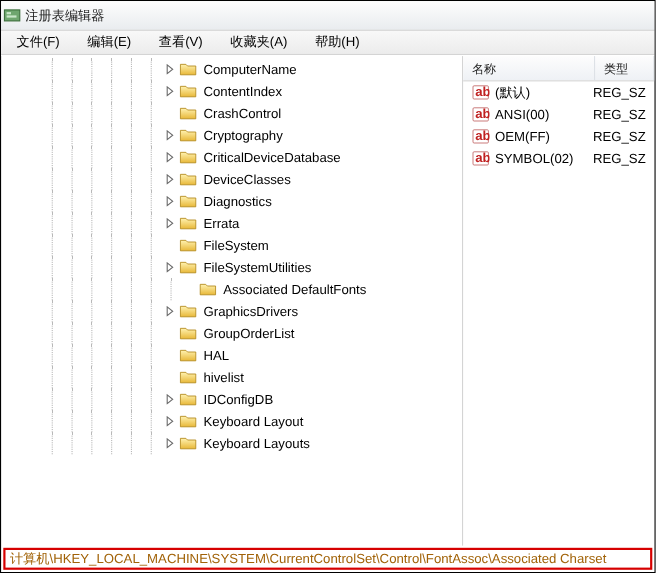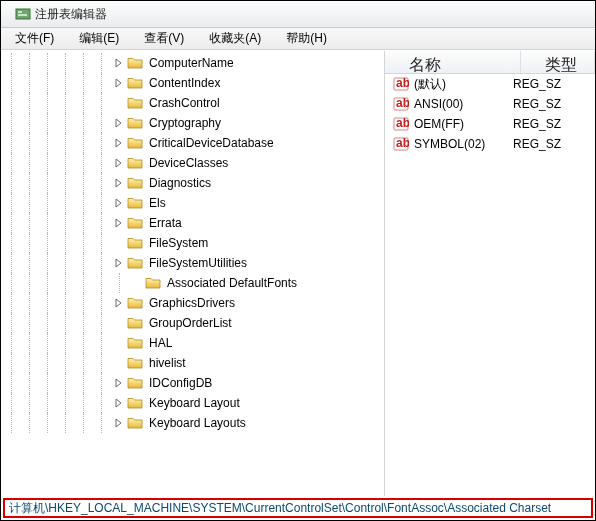--- a/index.html
+++ b/index.html
@@ -1,44 +1,44 @@
 <!DOCTYPE html>
 <html><head>
 <meta charset="utf-8">
 <style>
 * { box-sizing: border-box; margin: 0; padding: 0; font-family: "Microsoft YaHei", "Segoe UI", Tahoma, sans-serif; font-size: 12px; }
 body { width: 596px; height: 521px; background: #fff; overflow: hidden; display: flex; flex-direction: column; border: 1px solid #000; }
-.titlebar { height: 27px; background: linear-gradient(#fdfdfd,#e9ecef); display: flex; align-items: center; padding: 0 14px; border-bottom: 1px solid #c9c9c9; }
+.titlebar { height: 27px; background: linear-gradient(#fdfdfd,#e9ecef); display: flex; align-items: center; padding: 0 2px; border-bottom: 1px solid #c9c9c9; }
 .titlebar .ticon { width: 16px; height: 16px; margin-right: 4px; display:flex; align-items:center; justify-content:center; }
 .titlebar .ttext { font-size: 12px; color:#222; }
 .menubar { height: 22px; background: linear-gradient(#f8f8f8,#ececec); display:flex; align-items:center; padding: 0 4px; border-bottom:1px solid #d4d4d4; gap:5px; }
 .menubar .mitem { padding: 2px 10px; cursor: default; }
 .workarea { flex:1; display:flex; min-height:0; border-top:1px solid #fff; }
-.treewrap { width:384px; border-right:1px solid #d4d4d4; display:flex; overflow:hidden; }
+.treewrap { width:384px; border-right:1px solid #d4d4d4; display:flex; overflow:hidden;margin-left:36px; }
 .treeview { flex:1; overflow:auto; padding:2px 0 2px 2px; }
 .treeview::-webkit-scrollbar, .listview::-webkit-scrollbar { width:16px; height:16px; }
 .treeview::-webkit-scrollbar-track, .listview::-webkit-scrollbar-track { background:#f0f0f0; border-left:1px solid #ddd; }
 .treeview::-webkit-scrollbar-thumb, .listview::-webkit-scrollbar-thumb { background:#c8c8c8; border:1px solid #a8a8a8; border-radius:1px; }
 .tnode { display:flex; align-items:center; height:20px; white-space:nowrap; padding-right:6px; }
 .tnode .expander { width:14px; height:14px; display:flex; align-items:center; justify-content:center; margin-right:2px; color:#6b6b6b; font-size:10px; }
 .tnode .expander.blank { visibility:hidden; }
 .tnode .ficon { width:16px; height:16px; margin-right:3px; flex-shrink:0; }
 .tnode .label { padding:1px 3px; border-radius:1px; }
 .tnode.selected .label { background:#cde8ff; border:1px dotted #6ea6d8; padding:0 2px; }
 .treepad { display:flex; }
 .treepad .guide { width:18px; height:20px; position:relative; flex-shrink:0; }
 .treepad .guide::before { content:""; position:absolute; left:8px; top:0; bottom:0; border-left:1px dotted #b8b8b8; }
 .listwrap { flex:1; display:flex; flex-direction:column; overflow:hidden; }
 .listhdr { display:flex; height:23px; background:linear-gradient(#fdfdfd,#eef1f5); border-bottom:1px solid #d4d4d4; }
-.listhdr .col { padding:4px 8px; border-right:1px solid #dde1e6; font-size:16px; color:#222;margin-left:16px; }
+.listhdr .col { padding:4px 8px; border-right:1px solid #dde1e6; font-size:11px; color:#222; }
 .listview { flex:1; overflow:auto; }
 .lrow { display:flex; align-items:center; height:20px; }
 .lrow .cell { padding:1px 8px; display:flex; align-items:center; }
 .lrow .licon { width:16px; height:16px; margin-right:5px; flex-shrink:0; }
-.statusbar { height:20px; border:2px solid #d60000; margin:2px; display:flex; align-items:center; padding:0 4px; font-size:12px; color:#0c4a6e; white-space:nowrap; overflow:hidden; background:#fff; }
+.statusbar { height:20px; border:2px solid #d60000; margin:2px; display:flex; align-items:center; padding:0 4px; font-size:12px; color:#a16207; white-space:nowrap; overflow:hidden; background:#fff; }
 svg { display:block; }
 </style>
 </head>
 <body>
 
 <svg width="0" height="0" style="position:absolute">
   <defs>
     <linearGradient id="fg" x1="0" y1="0" x2="0" y2="1">
       <stop offset="0" stop-color="#fff2b0"></stop>
         <stop offset="1" stop-color="#e8b838"></stop>
@@ -247,41 +247,20 @@
           <span class="expander">
             <svg width="10" height="10">
               <use href="#tri-r"></use>
             </svg>
           </span>
           <span class="ficon">
             <svg width="16" height="16">
               <use href="#folder"></use>
             </svg>
           </span>
-          <span class="label">Els</span>
-        </div>
-        <div class="tnode">
-          <span class="treepad">
-            <span class="guide"></span>
-            <span class="guide"></span>
-            <span class="guide"></span>
-            <span class="guide"></span>
-            <span class="guide"></span>
-            <span class="guide"></span>
-          </span>
-          <span class="expander">
-            <svg width="10" height="10">
-              <use href="#tri-r"></use>
-            </svg>
-          </span>
-          <span class="ficon">
-            <svg width="16" height="16">
-              <use href="#folder"></use>
-            </svg>
-          </span>
           <span class="label">Errata</span>
         </div>
         <div class="tnode">
           <span class="treepad">
             <span class="guide"></span>
             <span class="guide"></span>
             <span class="guide"></span>
             <span class="guide"></span>
             <span class="guide"></span>
             <span class="guide"></span>

